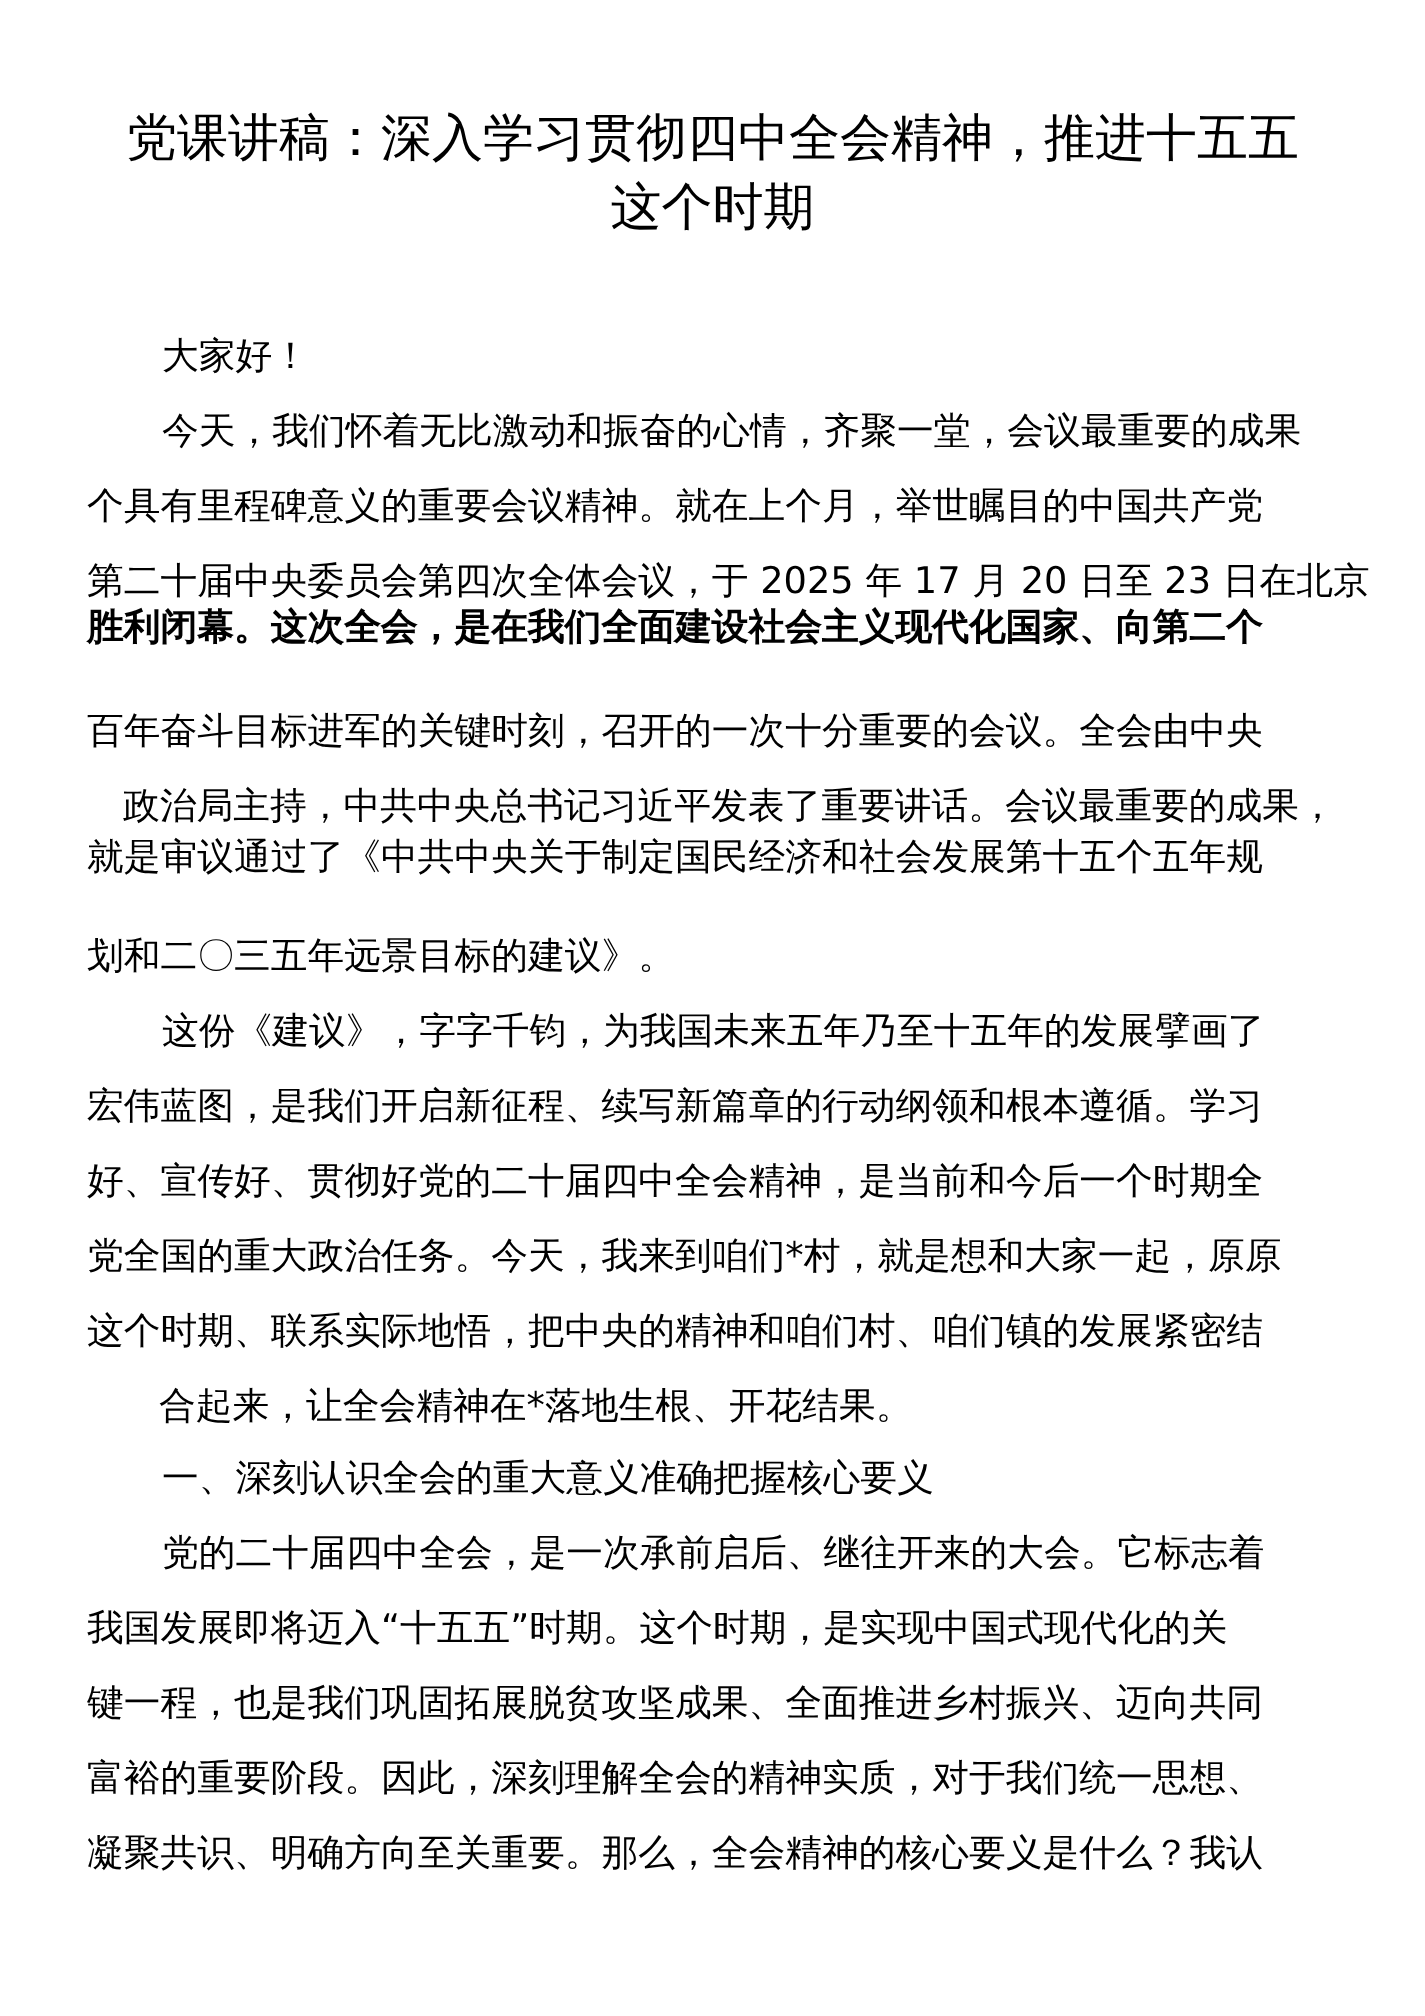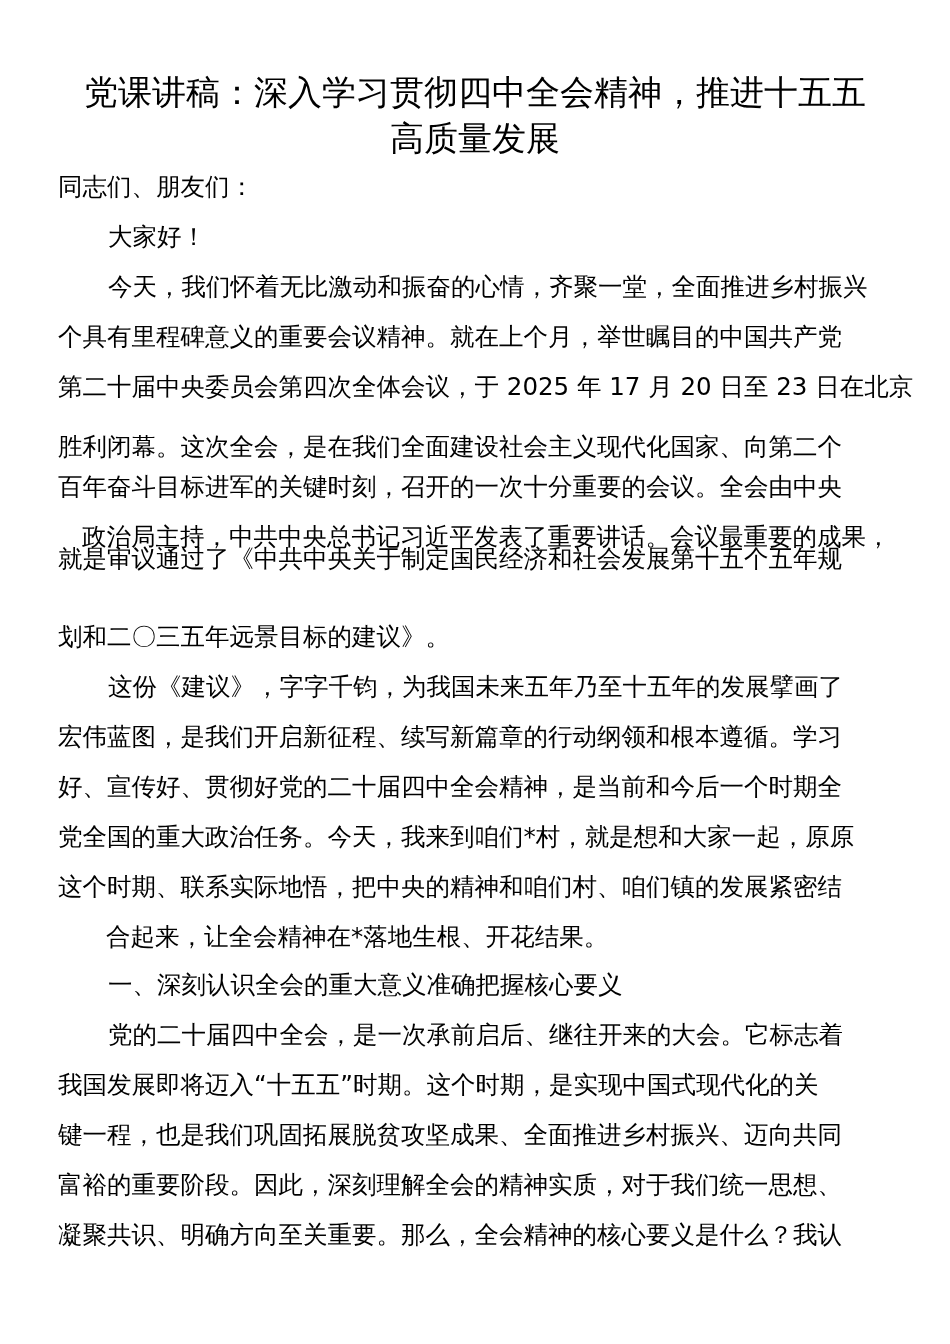--- a/index.html
+++ b/index.html
@@ -14,33 +14,32 @@
           white-space: nowrap; letter-spacing: 0px; }
   .indent { left: 108px; }
 </style>
 </head>
 <body>
 
 <div class="page">
 
   <div class="title" style="top:69px;">
     <span class="l1">党课讲稿：深入学习贯彻四中全会精神，推进十五五</span>
-    <span class="l2">高质量发展</span>
+    <span class="l2">这个时期</span>
   </div>
 
-  <div class="line" style="top:172px;">同志们、朋友们：</div>
   <div class="line indent" style="top:222px;">大家好！</div>
 
-  <div class="line indent" style="top:272px;">今天，我们怀着无比激动和振奋的心情，齐聚一堂，全面推进乡村振兴</div>
+  <div class="line indent" style="top:272px;">今天，我们怀着无比激动和振奋的心情，齐聚一堂，会议最重要的成果</div>
   <div class="line" style="top:322px;">个具有里程碑意义的重要会议精神。就在上个月，举世瞩目的中国共产党</div>
   <div class="line" style="top:372px;">第二十届中央委员会第四次全体会议，于 2025 年 17 月 20 日至 23 日在北京</div>
-  <div class="line" style="top:432px;">胜利闭幕。这次全会，是在我们全面建设社会主义现代化国家、向第二个</div>
+  <div class="line" style="top:403px;font-weight:bold;">胜利闭幕。这次全会，是在我们全面建设社会主义现代化国家、向第二个</div>
   <div class="line" style="top:472px;">百年奋斗目标进军的关键时刻，召开的一次十分重要的会议。全会由中央</div>
   <div class="line" style="top:522px;margin-left:24px;">政治局主持，中共中央总书记习近平发表了重要讲话。会议最重要的成果，</div>
-  <div class="line" style="top:544px;">就是审议通过了《中共中央关于制定国民经济和社会发展第十五个五年规</div>
+  <div class="line" style="top:556px;">就是审议通过了《中共中央关于制定国民经济和社会发展第十五个五年规</div>
   <div class="line" style="top:622px;">划和二〇三五年远景目标的建议》。</div>
 
   <div class="line indent" style="top:672px;">这份《建议》，字字千钧，为我国未来五年乃至十五年的发展擘画了</div>
   <div class="line" style="top:722px;">宏伟蓝图，是我们开启新征程、续写新篇章的行动纲领和根本遵循。学习</div>
   <div class="line" style="top:772px;">好、宣传好、贯彻好党的二十届四中全会精神，是当前和今后一个时期全</div>
   <div class="line" style="top:822px;">党全国的重大政治任务。今天，我来到咱们*村，就是想和大家一起，原原</div>
   <div class="line" style="top:872px;">这个时期、联系实际地悟，把中央的精神和咱们村、咱们镇的发展紧密结</div>
   <div class="line" style="top:922px;margin-left:48px;">合起来，让全会精神在*落地生根、开花结果。</div>
 
   <div class="line indent" style="top:970px;">一、深刻认识全会的重大意义准确把握核心要义</div>

